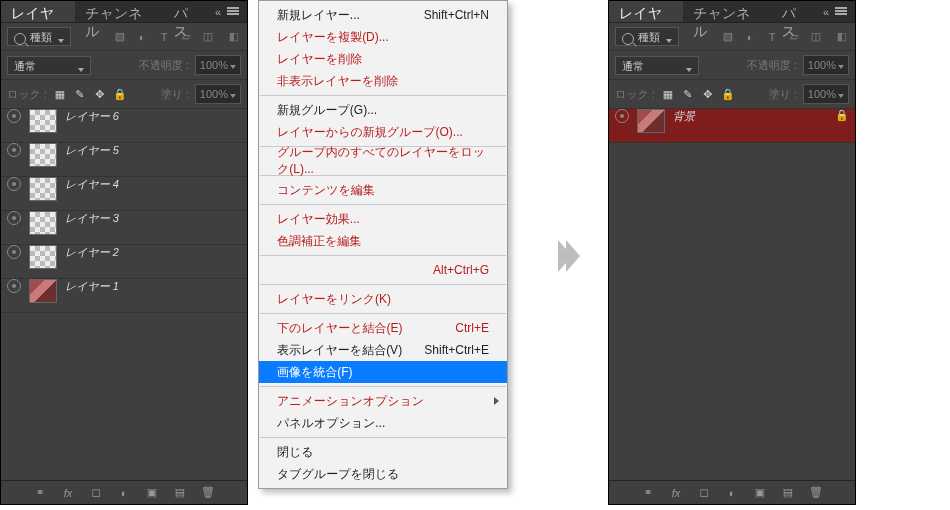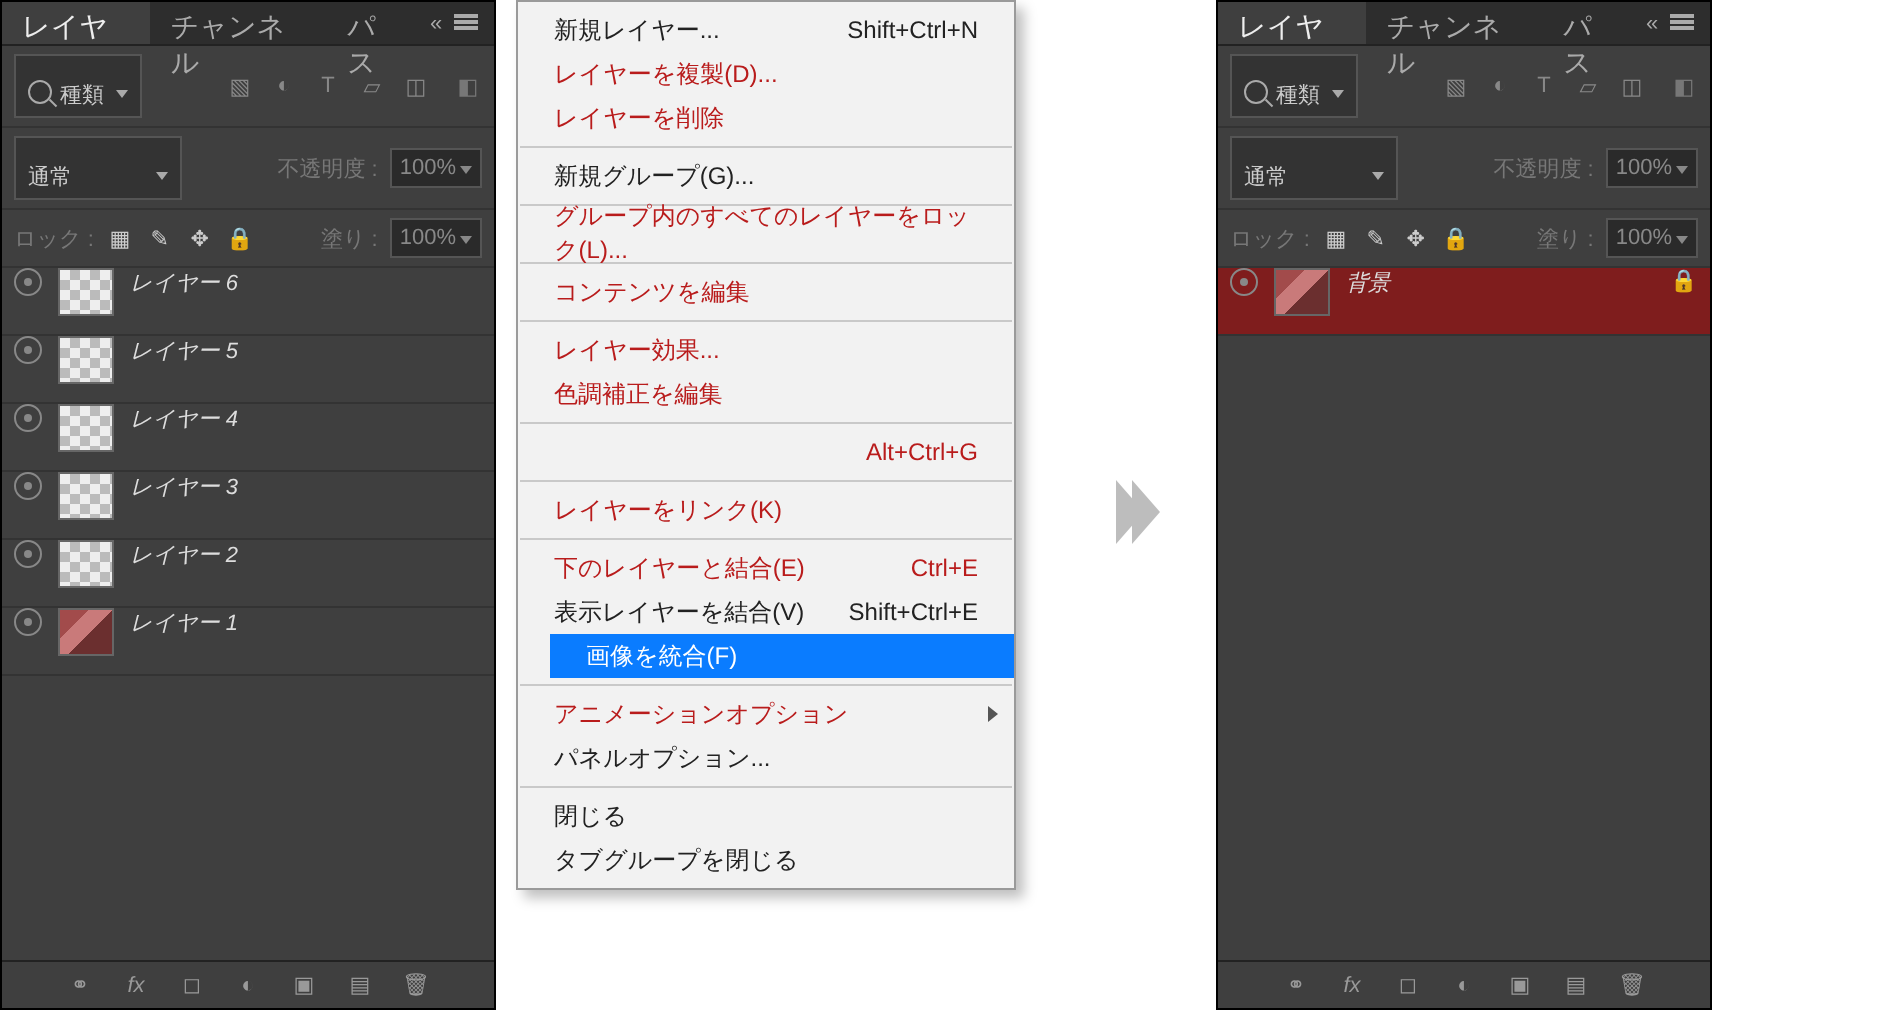--- a/index.html
+++ b/index.html
@@ -17,21 +17,21 @@
   .tabs { display: flex; background: #2d2d2d; height: 22px; align-items: stretch; border-bottom: 1px solid #222; }
   .tab { padding: 4px 10px 0; color: #aaa; cursor: default; font-size: 14px; }
   .tab.active { background: #3f3f3f; color: #eee; }
   .tabs-end { margin-left: auto; display: flex; align-items: center; padding-right: 6px; gap: 2px; }
   .mini-btn { width: 14px; height: 10px; color: #aaa; display: inline-flex; align-items: center; justify-content: center; }
   .menu-lines { width: 14px; height: 10px; display: inline-block; }
   .menu-lines::before { content:""; display:block; width:12px; height:2px; background:#aaa; box-shadow: 0 3px 0 #aaa, 0 6px 0 #aaa; }
 
   
   .row { display: flex; align-items: center; padding: 4px 6px; gap: 6px; border-bottom: 1px solid #333; }
-  .drop { display: flex; align-items: flex-start; background: #333; border: 1px solid #555; height: 32px; padding: 12px 6px; color: #ccc; gap: 4px; }
+  .drop { display: flex; align-items: flex-end; background: #333; border: 1px solid #555; height: 19px; padding: 0 6px; color: #ccc; gap: 4px; }
   .drop .chev::after { content: ""; display:inline-block; border-left:3px solid transparent; border-right:3px solid transparent; border-top:4px solid #aaa; margin-left:2px;}
   .search-ico { width:12px; height:12px; border:1px solid #aaa; border-radius:50%; position:relative;}
   .search-ico::after { content:""; position:absolute; width:5px; height:1px; background:#aaa; transform:rotate(45deg); right:-4px; bottom:-1px;}
   .icon-strip { display:flex; gap:8px; margin-left:auto; color:#888; }
   .i { width:14px; height:14px; display:inline-flex; align-items:center; justify-content:center; font-size:11px; }
 
   .pct-box { display:flex; align-items:center; background:#2a2a2a; border:1px solid #555; height:20px; padding:0 4px; color:#888; gap:2px;}
   .pct-box .chev::after { content:""; display:inline-block; border-left:3px solid transparent; border-right:3px solid transparent; border-top:4px solid #888;}
   .lbl { color:#bbb; }
   .lbl.dim { color:#777; }
@@ -62,21 +62,21 @@
     width:250px;
     background:#f2f2f2;
     border:1px solid #9a9a9a;
     box-shadow: 4px 4px 6px rgba(0,0,0,0.25);
     font-size:12px;
     color:#222;
     padding:3px 0;
   }
   .mi { display:flex; align-items:center; height:22px; padding:0 18px; position:relative;}
   .mi.disabled { color:#b91c1c; }
-  .mi.sel { background:#0a7cff; color:#fff;margin-left:16px; }
+  .mi.sel { background:#0a7cff; color:#fff; }
   .mi .sc { margin-left:auto; text-align:right; color:inherit; }
   .mi.sub::after { content:""; position:absolute; right:8px; border-top:4px solid transparent; border-bottom:4px solid transparent; border-left:5px solid #555;}
   .sep { height:1px; margin:3px 1px; background:#c9c9c9; }
 
   
   .big-arrow { position:absolute; left:558px; top:240px; display:flex; }
   .chevr { width:0; height:0; border-top:16px solid transparent; border-bottom:16px solid transparent; border-left:14px solid #bdbdbd; margin-right:-6px;}
 
   
   #panel-left { left:0; top:0; width:248px; height:505px; display:flex; flex-direction:column;}
@@ -185,23 +185,29 @@
     <div class="mi">
       <span>新規レイヤー...</span>
       <span class="sc">Shift+Ctrl+N</span>
     </div>
     <div class="mi disabled">
       <span>レイヤーを複製(D)...</span>
     </div>
     <div class="mi disabled">
       <span>レイヤーを削除</span>
     </div>
+    <div class="mi disabled">
+      <span>非表示レイヤーを削除</span>
+    </div>
     <div class="sep"></div>
     <div class="mi">
       <span>新規グループ(G)...</span>
+    </div>
+    <div class="mi disabled">
+      <span>レイヤーからの新規グループ(O)...</span>
     </div>
     <div class="sep"></div>
     <div class="mi disabled">
       <span>グループ内のすべてのレイヤーをロック(L)...</span>
     </div>
     <div class="sep"></div>
     <div class="mi disabled">
       <span>コンテンツを編集</span>
     </div>
     <div class="sep"></div>

